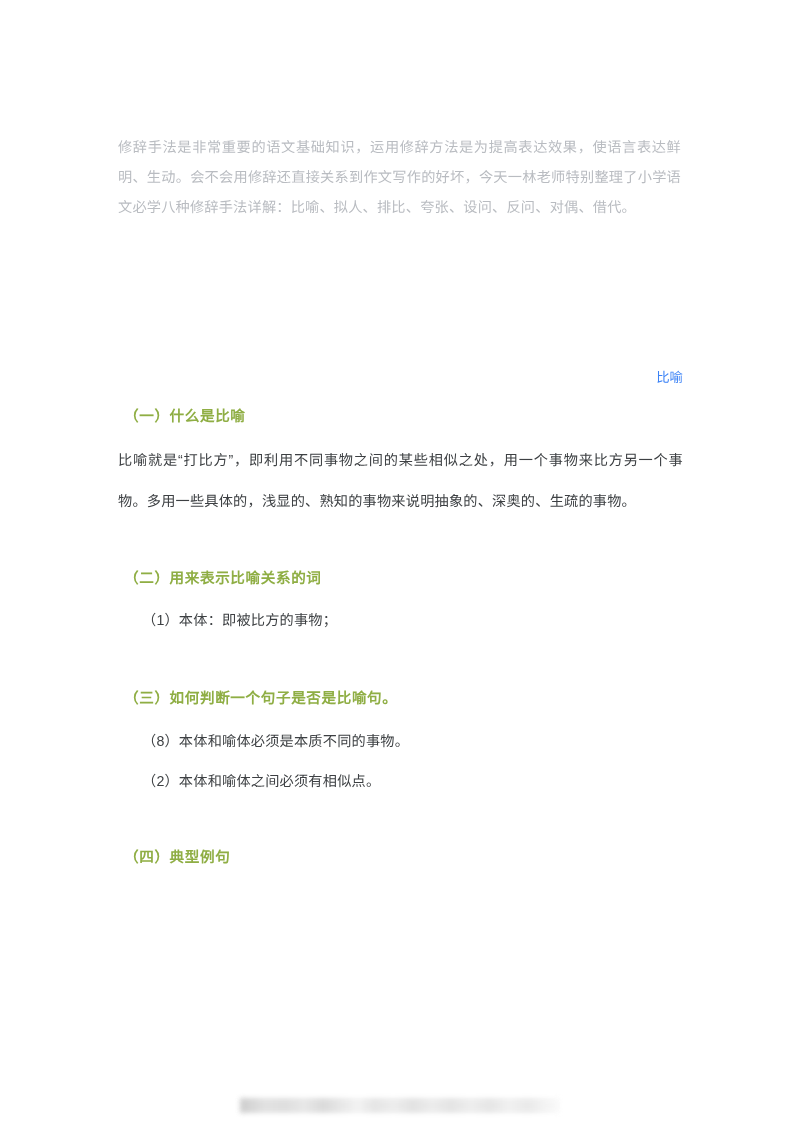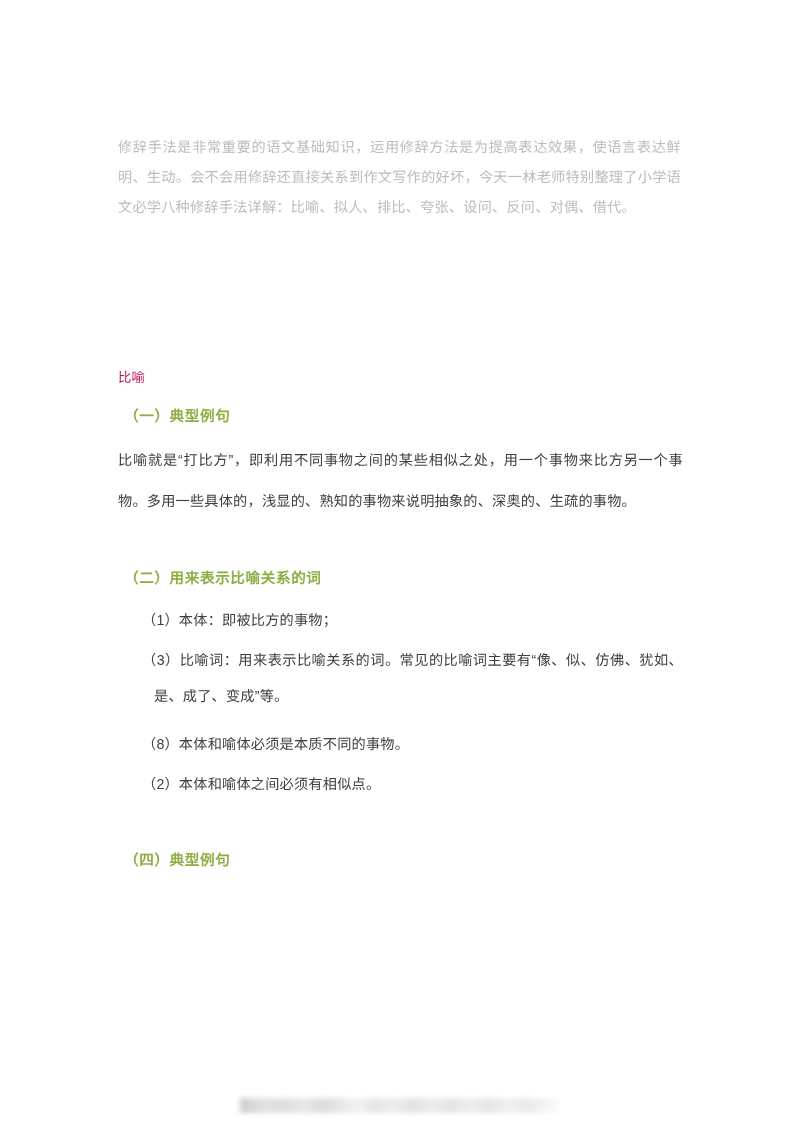--- a/index.html
+++ b/index.html
@@ -45,25 +45,26 @@
     padding-right: 2px;
   }
 
   
   .gap-block {
     height: 132px;
   }
 
   
   .topic-label {
-    color: #be185d;
+    color: #3b82f6;
     font-size: 13.4px;
     line-height: 20px;
     padding-left: 8px;
     margin-bottom: 16px;
+    text-align: right;
   }
 
   
   .sec-head {
     color: #8fae44;
     font-weight: bold;
     font-size: 14.6px;
     line-height: 24px;
     letter-spacing: 0.6px;
     padding-left: 14px;
@@ -136,31 +137,29 @@
 <div class="page">
 
   <div class="content">
 
     <p class="intro">修辞手法是非常重要的语文基础知识，运用修辞方法是为提高表达效果，使语言表达鲜明、生动。会不会用修辞还直接关系到作文写作的好坏，今天一林老师特别整理了小学语文必学八种修辞手法详解：比喻、拟人、排比、夸张、设问、反问、对偶、借代。</p>
 
     <div class="gap-block"></div>
 
     <div class="topic-label">比喻</div>
 
-    <h2 class="sec-head sp-1">（一）典型例句</h2>
+    <h2 class="sec-head sp-1">（一）什么是比喻</h2>
     <p class="para">比喻就是“打比方”，即利用不同事物之间的某些相似之处，用一个事物来比方另一个事物。多用一些具体的，浅显的、熟知的事物来说明抽象的、深奥的、生疏的事物。</p>
 
     <h2 class="sec-head sp-2">（二）用来表示比喻关系的词</h2>
     <div class="item first">
       <span class="cont">（1）本体：即被比方的事物；</span>
     </div>
-    <div class="item">
-      <span class="cont">（3）比喻词：用来表示比喻关系的词。常见的比喻词主要有“像、似、仿佛、犹如、是、成了、变成”等。</span>
-    </div>
 
+    <h2 class="sec-head sp-3">（三）如何判断一个句子是否是比喻句。</h2>
     <div class="item first">
       <span class="cont">（8）本体和喻体必须是本质不同的事物。</span>
     </div>
     <div class="item">
       <span class="cont">（2）本体和喻体之间必须有相似点。</span>
     </div>
 
     <h2 class="sec-head sp-4">（四）典型例句</h2>
 
   </div>

